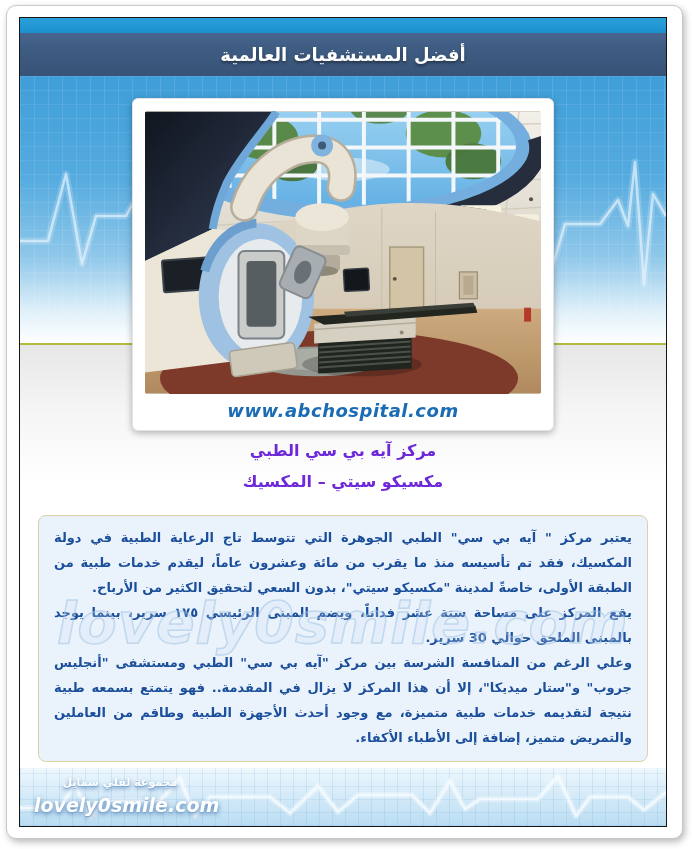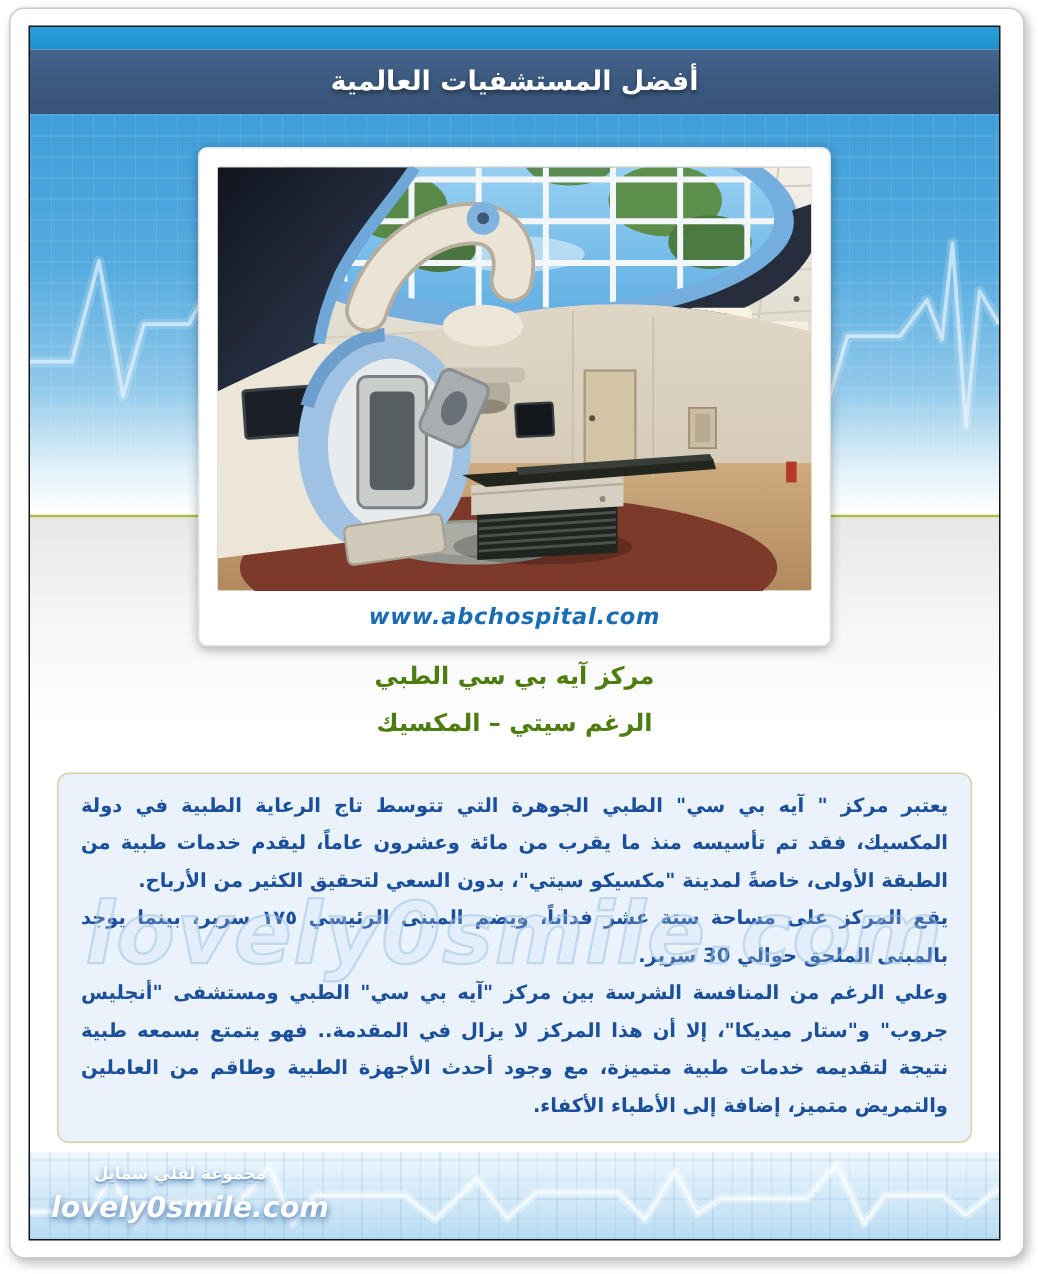--- a/index.html
+++ b/index.html
@@ -27,24 +27,24 @@
   .divider{height:2px;background:#b2bb40;}
   .lower{position:relative;height:481px;
          background:linear-gradient(180deg,#e7e7e7 0px,#f6f6f6 70px,#ffffff 140px);}
 
   .photo-card{position:absolute;left:50%;transform:translateX(-50%);top:80px;width:422px;
               background:#fff;border:1px solid #e4e4e4;border-radius:6px;
               box-shadow:0 2px 7px rgba(0,0,0,0.30);padding:12px 12px 0 12px;box-sizing:border-box;z-index:5;}
   .photo{width:396px;height:283px;border-radius:2px;overflow:hidden;background:#d8cfc0;}
   .photo svg{display:block;}
   .caption{height:36px;line-height:34px;text-align:center;color:#1a6cb5;
-           font-size:15px;font-weight:bold;font-style:italic;letter-spacing:0.5px;}
+           font-size:18px;font-weight:bold;font-style:italic;letter-spacing:0.5px;}
 
   .center-names{position:absolute;top:424px;left:0;width:100%;text-align:center;direction:rtl;z-index:4;}
-  .center-names .n1,.center-names .n2{color:#4d7c0f;font-weight:bold;font-size:16px;line-height:18px;}
+  .center-names .n1,.center-names .n2{color:#6d28d9;font-weight:bold;font-size:16px;line-height:18px;}
   .center-names .n1{margin-bottom:13px;}
 
   .article-box{position:absolute;left:18px;top:497px;width:610px;box-sizing:border-box;
                background:#eaf3fb;border:1px solid #d9d2a8;border-radius:8px;
                padding:9px 15px 11px 15px;direction:rtl;z-index:3;}
   .article-box p{margin:0;color:#1b4f9b;font-weight:bold;font-size:13px;line-height:25px;
                  text-align:justify;}
   .watermark{position:absolute;left:8px;top:572px;width:630px;text-align:center;z-index:4;
              font-size:57px;font-weight:bold;font-style:italic;letter-spacing:1px;
              color:rgba(205,225,245,0.22);-webkit-text-stroke:1.5px rgba(160,195,228,0.55);
@@ -233,21 +233,21 @@
           <circle cx="258" cy="222" r="2" fill="#8f887a"></circle>
           <polygon points="164,206 332,195 334,202 180,214" fill="#23261f"></polygon>
           <polygon points="200,201 330,192 332,196 202,206" fill="#3a3e38"></polygon>
         </svg>
       </div>
       <div class="caption">www.abchospital.com</div>
     </div>
 
     <div class="center-names">
       <div class="n1">مركز آيه بي سي الطبي</div>
-      <div class="n2">الرغم سيتي – المكسيك</div>
+      <div class="n2">مكسيكو سيتي – المكسيك</div>
     </div>
 
     <div class="article-box">
       <p>يعتبر مركز " آيه بي سي" الطبي الجوهرة التي تتوسط تاج الرعاية الطبية في دولة المكسيك، فقد تم تأسيسه منذ ما يقرب من مائة وعشرون عاماً، ليقدم خدمات طبية من الطبقة الأولى، خاصةً لمدينة "مكسيكو سيتي"، بدون السعي لتحقيق الكثير من الأرباح.</p>
       <p>يقع المركز على مساحة ستة عشر فداناً، ويضم المبنى الرئيسي ١٧٥ سرير، بينما يوجد بالمبنى الملحق حوالي 30 سرير.</p>
       <p>وعلي الرغم من المنافسة الشرسة بين مركز "آيه بي سي" الطبي ومستشفى "أنجليس جروب" و"ستار ميديكا"، إلا أن هذا المركز لا يزال في المقدمة.. فهو يتمتع بسمعه طبية نتيجة لتقديمه خدمات طبية متميزة، مع وجود أحدث الأجهزة الطبية وطاقم من العاملين والتمريض متميز، إضافة إلى الأطباء الأكفاء.</p>
     </div>
 
     <div class="watermark">lovely0smile.com</div>
 

